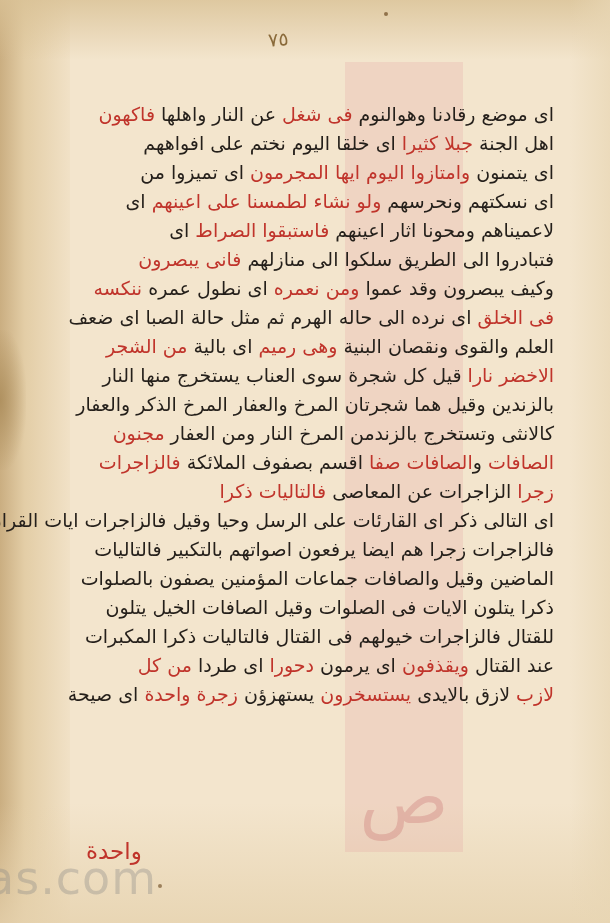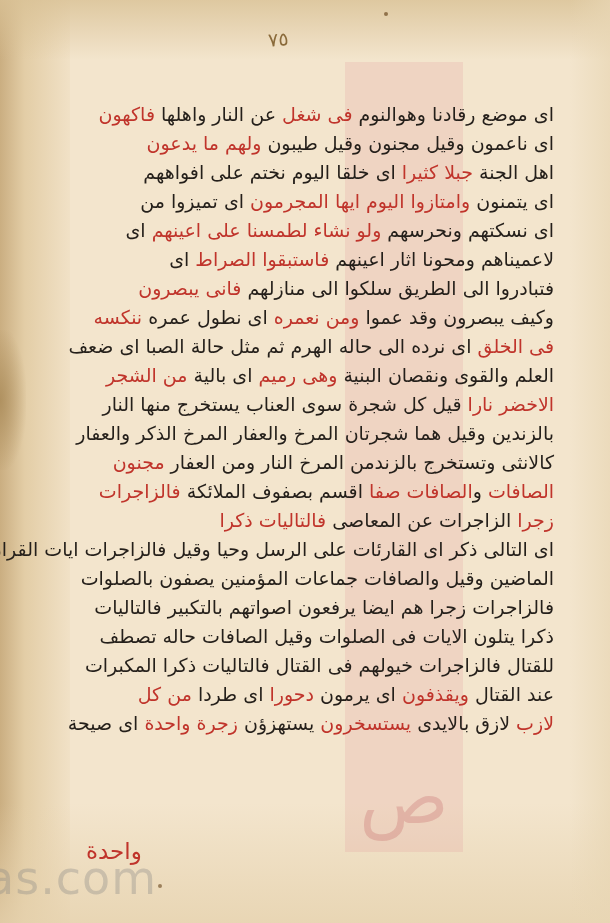--- a/index.html
+++ b/index.html
@@ -180,38 +180,37 @@
   <div id="top-dot"></div>
 
   <div id="folio-number">٧٥</div>
 
   <div id="watermark-block"></div>
   <div id="watermark-glyph">ص</div>
   <div id="ink-overlay"></div>
 
   <div id="text-block">
       <div class="line"><span class="seg black">اى موضع رقادنا وهوالنوم </span><span class="seg red">فى شغل</span><span class="seg black"> عن النار واهلها </span><span class="seg red">فاكهون</span></div>
-      <div class="line"><span class="seg black">اى ناعمون وقيل مجنون وقيل طيبون </span><span class="seg red">ولهم ما يدعون</span></div>
       <div class="line"><span class="seg black">اهل الجنة </span><span class="seg red">جبلا كثيرا</span><span class="seg black"> اى خلقا اليوم نختم على افواههم</span></div>
       <div class="line"><span class="seg black">اى يتمنون </span><span class="seg red">وامتازوا اليوم ايها المجرمون</span><span class="seg black"> اى تميزوا من</span></div>
       <div class="line"><span class="seg black">اى نسكتهم ونحرسهم </span><span class="seg red">ولو نشاء لطمسنا على اعينهم</span><span class="seg black"> اى</span></div>
       <div class="line"><span class="seg black">لاعميناهم ومحونا اثار اعينهم </span><span class="seg red">فاستبقوا الصراط</span><span class="seg black"> اى</span></div>
       <div class="line"><span class="seg black">فتبادروا الى الطريق سلكوا الى منازلهم </span><span class="seg red">فانى يبصرون</span></div>
       <div class="line"><span class="seg black">وكيف يبصرون وقد عموا </span><span class="seg red">ومن نعمره</span><span class="seg black"> اى نطول عمره </span><span class="seg red">ننكسه</span></div>
       <div class="line"><span class="seg red">فى الخلق</span><span class="seg black"> اى نرده الى حاله الهرم ثم مثل حالة الصبا اى ضعف</span></div>
       <div class="line"><span class="seg black">العلم والقوى ونقصان البنية </span><span class="seg red">وهى رميم</span><span class="seg black"> اى بالية </span><span class="seg red">من الشجر</span></div>
       <div class="line"><span class="seg red">الاخضر نارا</span><span class="seg black"> قيل كل شجرة سوى العناب يستخرج منها النار</span></div>
       <div class="line"><span class="seg black">بالزندين وقيل هما شجرتان المرخ والعفار المرخ الذكر والعفار</span></div>
       <div class="line"><span class="seg black">كالانثى وتستخرج بالزندمن المرخ النار ومن العفار </span><span class="seg red">مجنون</span></div>
       <div class="line"><span class="seg red">الصافات</span><span class="seg black"> و</span><span class="seg red">الصافات صفا</span><span class="seg black"> اقسم بصفوف الملائكة </span><span class="seg red">فالزاجرات</span></div>
       <div class="line"><span class="seg red">زجرا</span><span class="seg black"> الزاجرات عن المعاصى </span><span class="seg red">فالتاليات ذكرا</span></div>
       <div class="line"><span class="seg black">اى التالى ذكر اى القارئات على الرسل وحيا وقيل فالزاجرات ايات القران</span></div>
+      <div class="line"><span class="seg black">فالزاجرات زجرا هم ايضا يرفعون اصواتهم بالتكبير فالتاليات</span></div>
       <div class="line"><span class="seg black">الماضين وقيل والصافات جماعات المؤمنين يصفون بالصلوات</span></div>
-      <div class="line"><span class="seg black">فالزاجرات زجرا هم ايضا يرفعون اصواتهم بالتكبير فالتاليات</span></div>
-      <div class="line"><span class="seg black">ذكرا يتلون الايات فى الصلوات وقيل الصافات حاله تصطف</span></div>
+      <div class="line"><span class="seg black">ذكرا يتلون الايات فى الصلوات وقيل الصافات الخيل يتلون</span></div>
       <div class="line"><span class="seg black">للقتال فالزاجرات خيولهم فى القتال فالتاليات ذكرا المكبرات</span></div>
       <div class="line"><span class="seg black">عند القتال </span><span class="seg red">ويقذفون</span><span class="seg black"> اى يرمون </span><span class="seg red">دحورا</span><span class="seg black"> اى طردا </span><span class="seg red">من كل</span></div>
       <div class="line"><span class="seg red">لازب</span><span class="seg black"> لازق بالايدى </span><span class="seg red">يستسخرون</span><span class="seg black"> يستهزؤن </span><span class="seg red">زجرة واحدة</span><span class="seg black"> اى صيحة</span></div>
     </div>
 
   <div id="bottom-dot"></div>
 
   <div id="catchword">واحدة</div>
 
   <div id="watermark-url">as.com</div>

